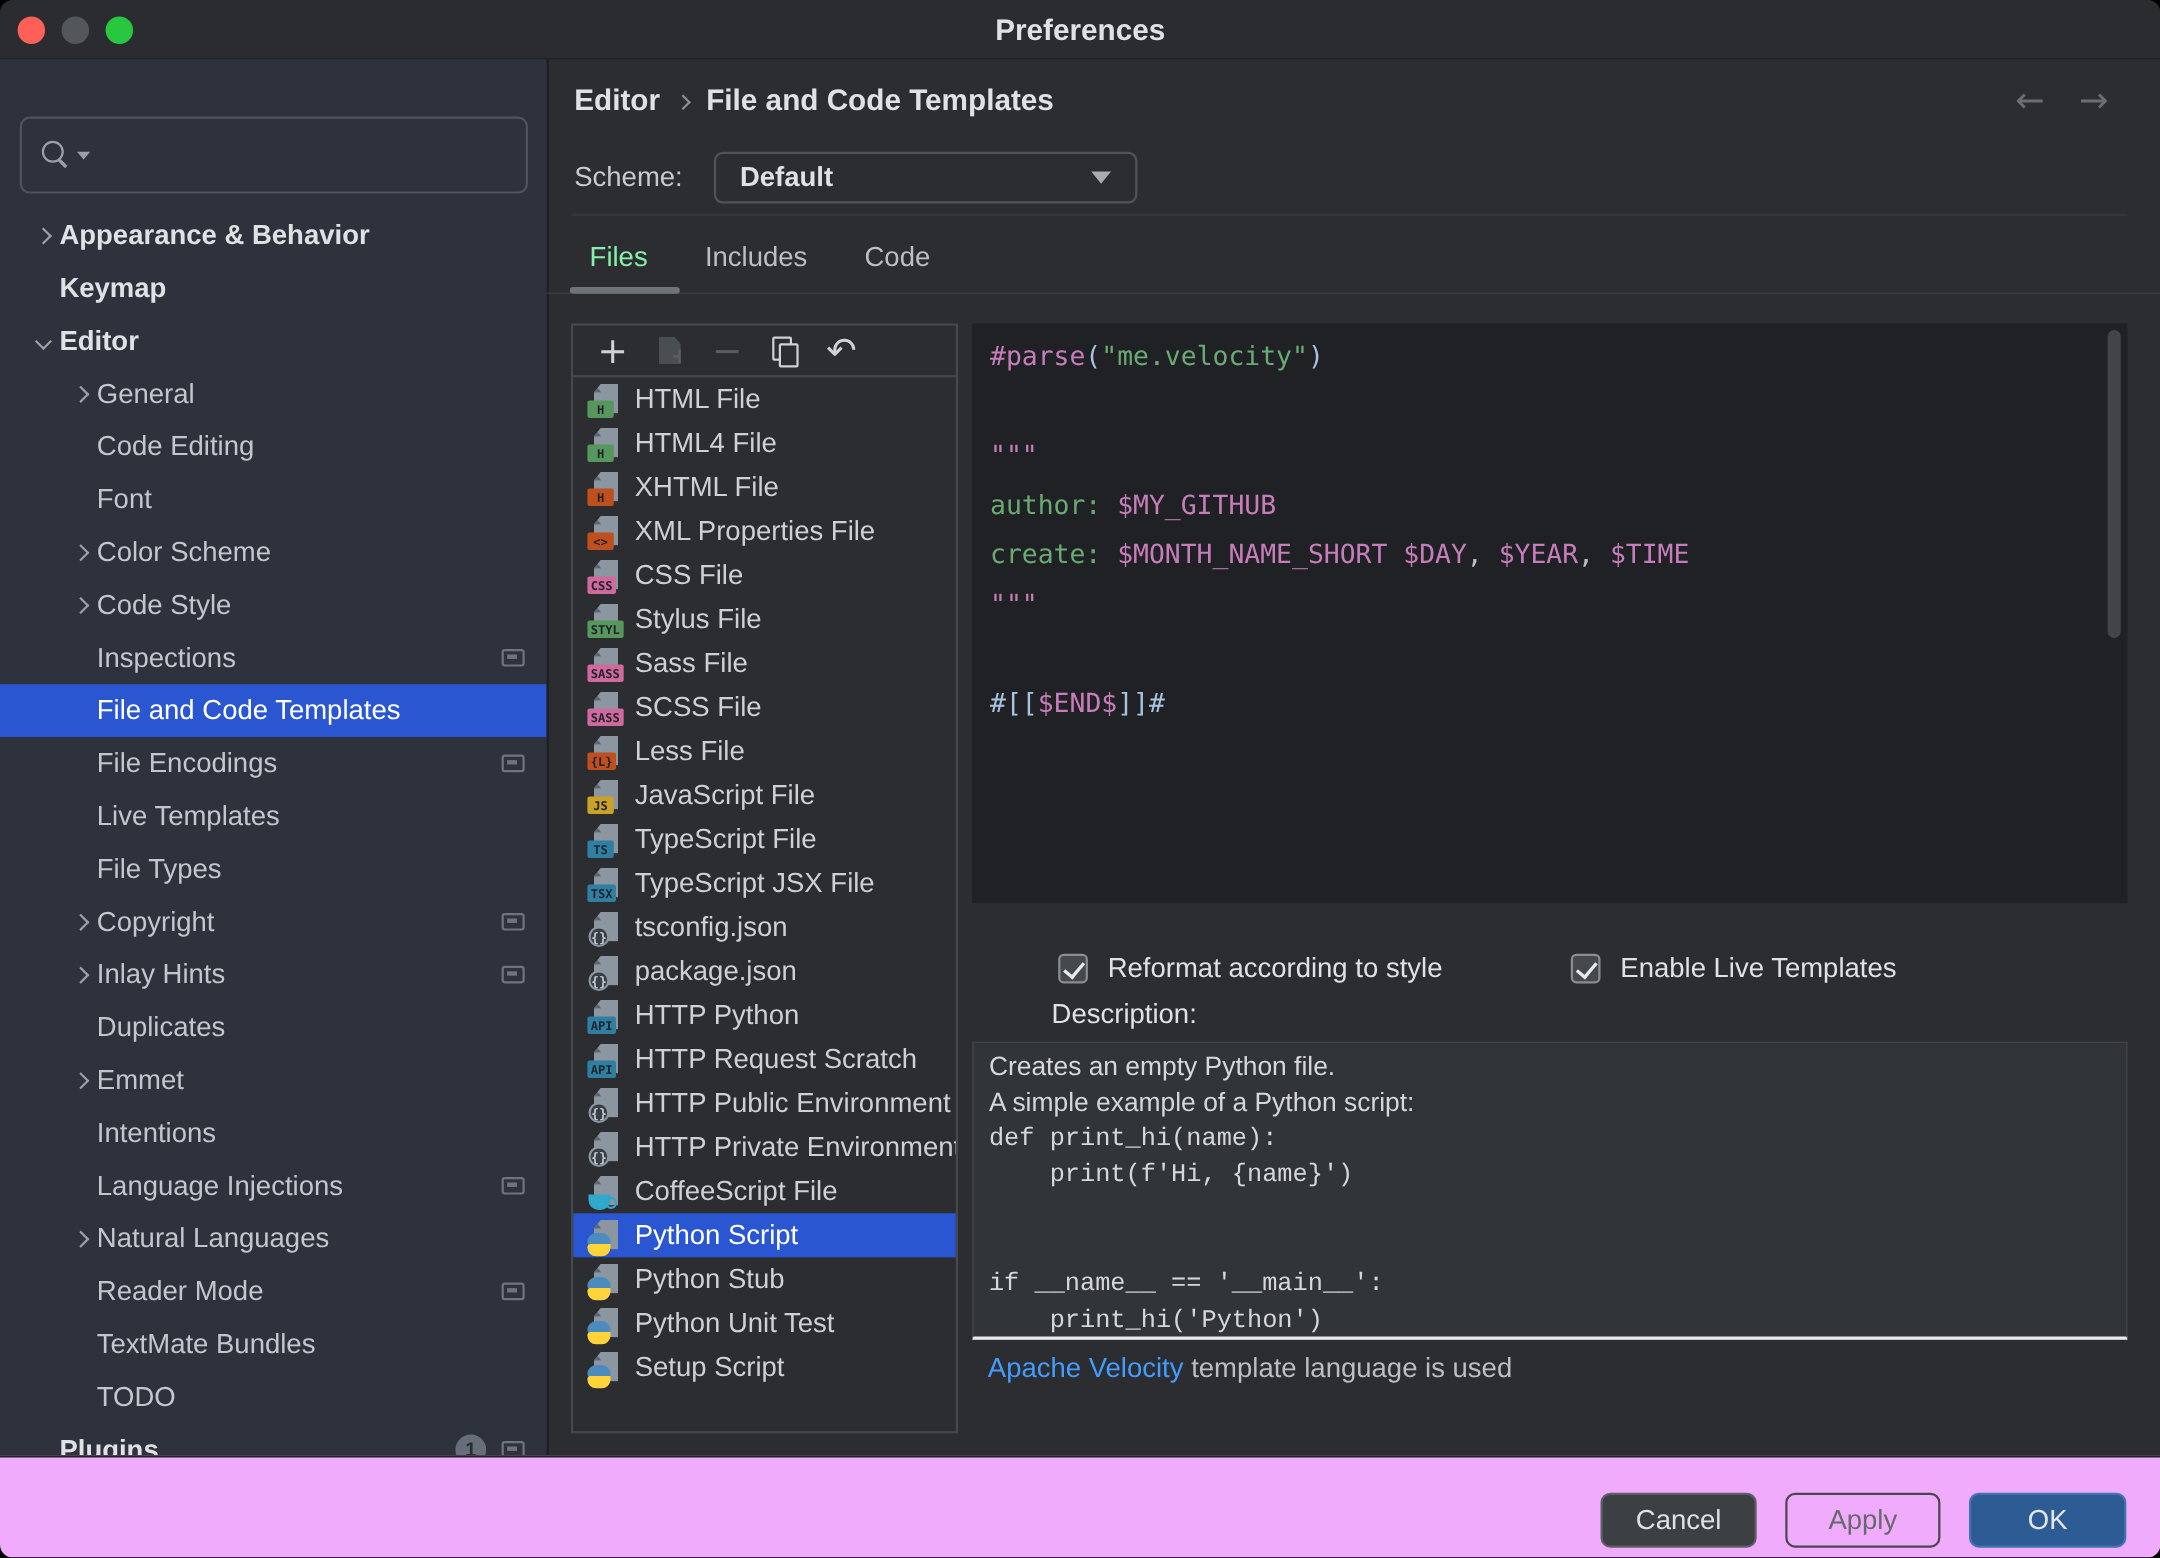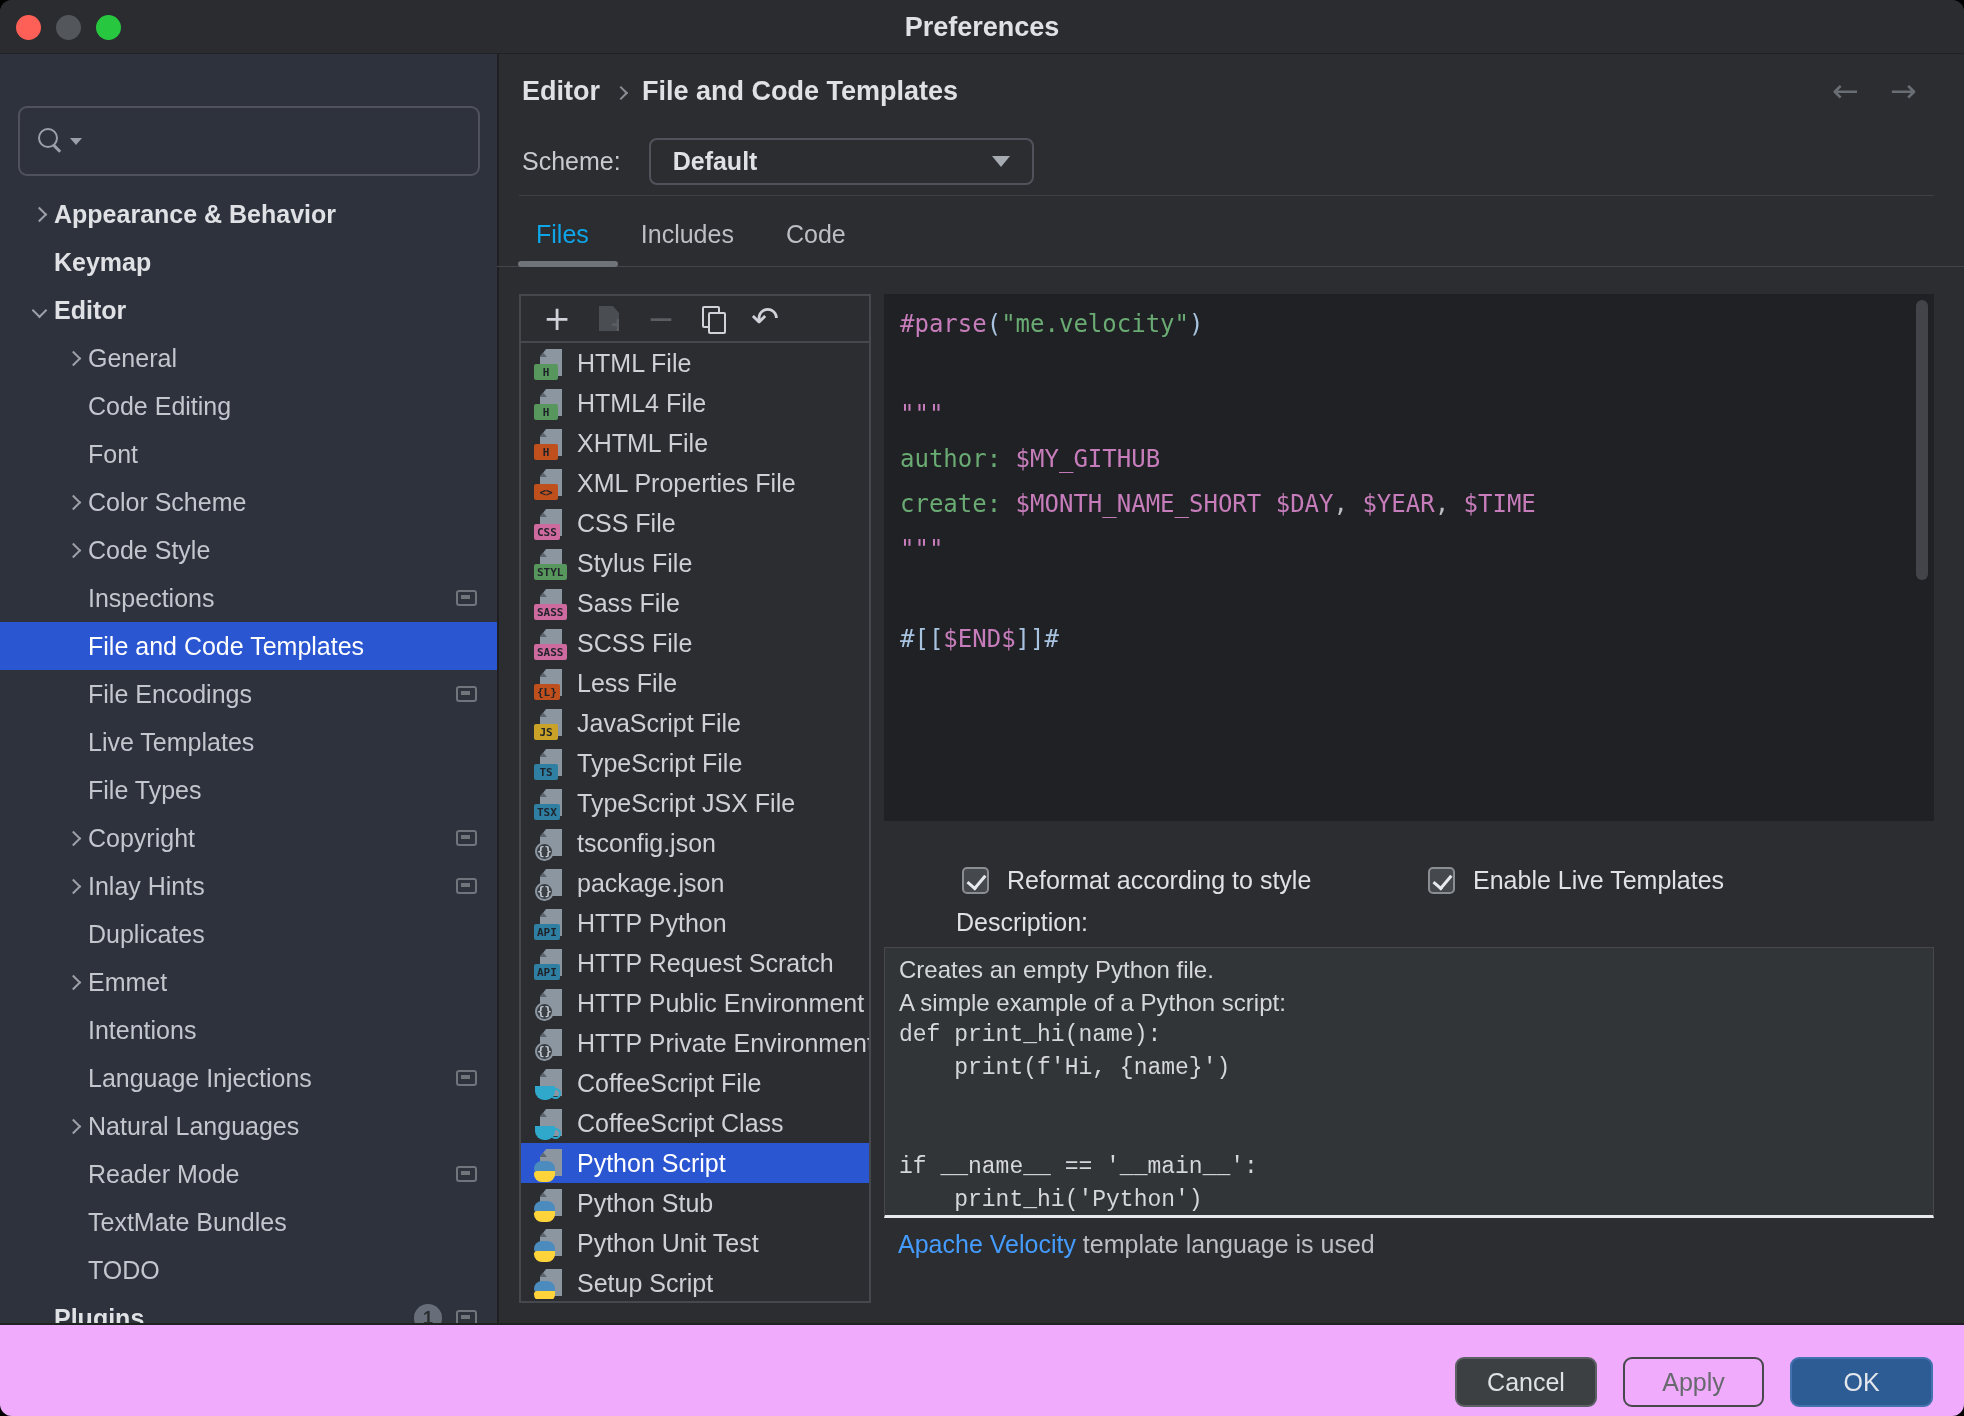--- a/index.html
+++ b/index.html
@@ -60,21 +60,21 @@
   #scheme-label { font-size:25px; color:#c8cacf; margin-right:28px; }
   #scheme-select { width:385px; height:47px; border:2px solid #50535b; border-radius:8px;
     display:flex; align-items:center; padding:0 22px; }
   #scheme-value { font-size:25px; font-weight:bold; color:#dfe1e5; }
   #scheme-select .tri-down { margin-left:auto; width:0; height:0; border-left:9px solid transparent;
     border-right:9px solid transparent; border-top:11px solid #a7abb2; }
   #scheme-divider { position:absolute; left:519px; top:195px; width:1415px; height:1px; background:#3e4044; }
   
   #tabs { position:absolute; left:536px; top:212px; display:flex; gap:52px; }
   .tab { font-size:25px; color:#bcbec4; padding:8px 0; }
-  .tab.active { color:#0ea5e9; }
+  .tab.active { color:#86efac; }
   #tab-divider { position:absolute; left:497px; top:266px; width:1467px; height:1px; background:#43454a; }
   #tab-underline { position:absolute; left:518px; top:261px; width:100px; height:6px;
     background:#6f737a; border-radius:3px; }
   
   #list-panel { position:absolute; left:519px; top:294px; width:352px; height:1009px;
     border:2px solid #46484d; background:#2b2d30; }
   #list-toolbar { height:47px; border-bottom:2px solid #46484d; display:flex; align-items:center;
     padding:0 10px; gap:0; }
   .tb-btn { width:52px; height:40px; display:flex; align-items:center; justify-content:center; }
   .glyph { font-size:33px; color:#cfd2d8; font-family:"DejaVu Sans", sans-serif; line-height:1; }
@@ -504,27 +504,20 @@
           </span>
           <span>HTTP Private Environment Fi</span>
         </div>
         <div class="file-row">
           <span class="ficon">
             <span class="page"></span>
             <span class="coffee"></span>
           </span>
           <span>CoffeeScript File</span>
         </div>
-        <div class="file-row">
-          <span class="ficon">
-            <span class="page"></span>
-            <span class="coffee"></span>
-          </span>
-          <span>CoffeeScript Class</span>
-        </div>
         <div class="file-row sel">
           <span class="ficon">
             <span class="page"></span>
             <span class="pylogo"></span>
           </span>
           <span>Python Script</span>
         </div>
         <div class="file-row">
           <span class="ficon">
             <span class="page"></span>

